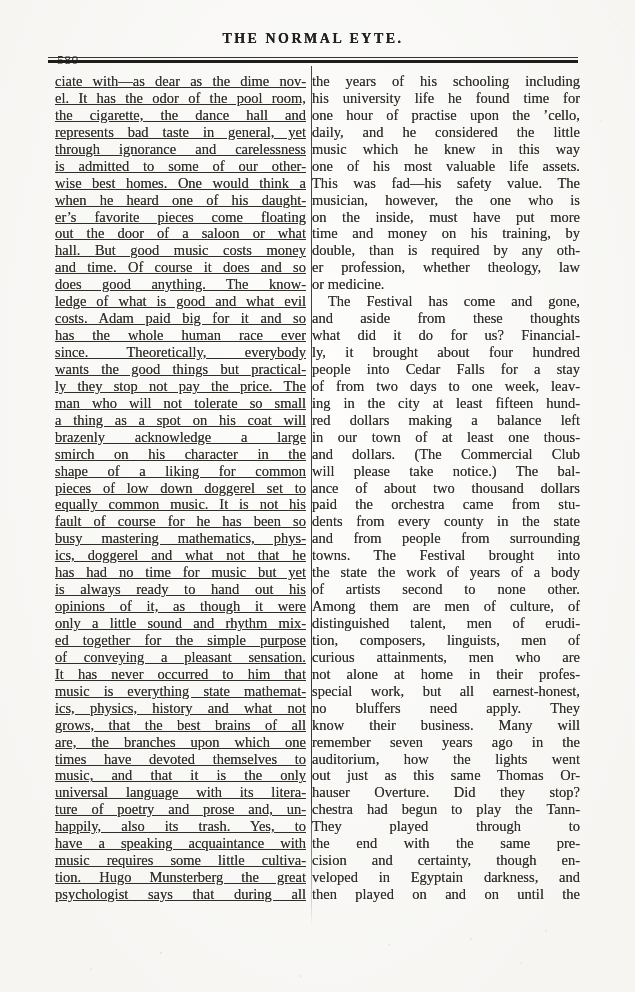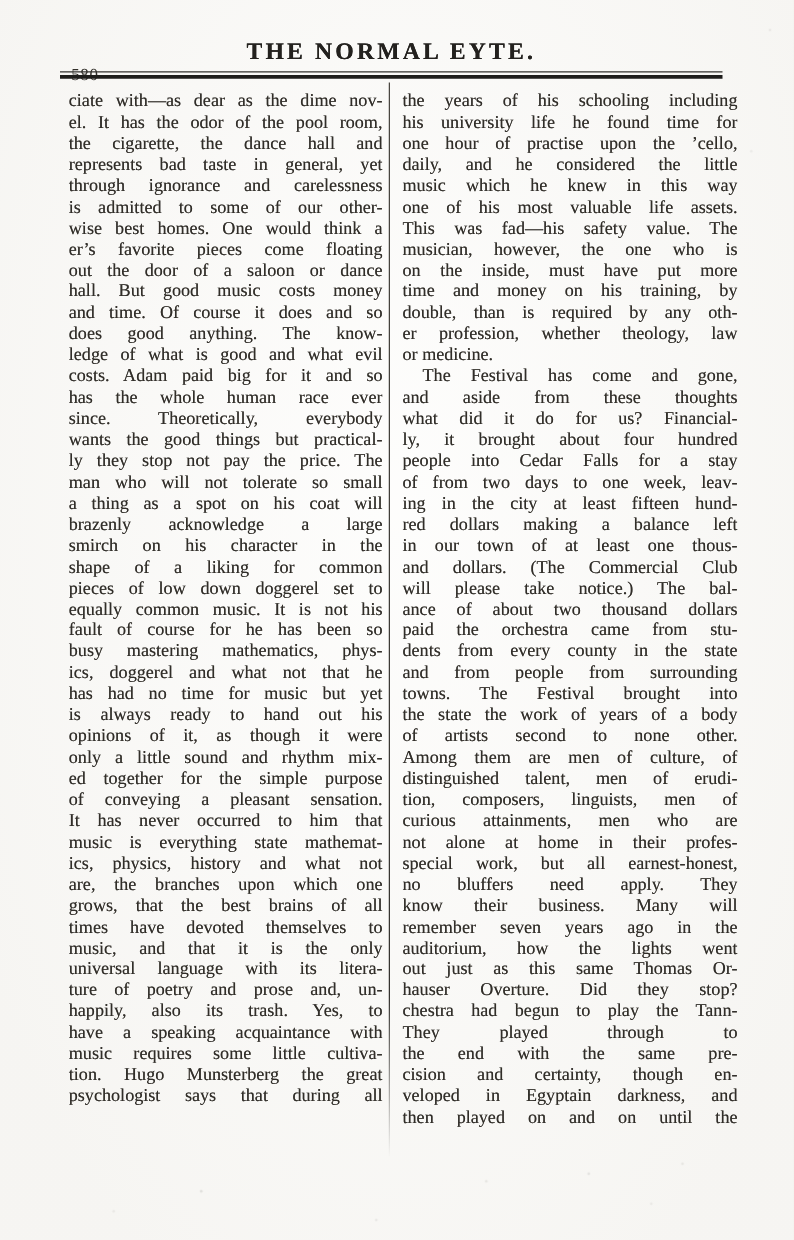--- a/index.html
+++ b/index.html
@@ -26,21 +26,21 @@
     position: absolute;
     left: 57px; top: 52px;
     font-size: 13.5px;
     letter-spacing: .5px;
   }
   .masthead {
     position: absolute;
     left: 48px; top: 31px; width: 530px;
     text-align: center;
     font-weight: 700;
-    font-size: 19px;
+    font-size: 14px;
     letter-spacing: 2.5px;
     color: #23211e;
     text-shadow: 0 0 .4px #23211e;
   }
   .double-rule {
     position: absolute;
     left: 48px; top: 57px; width: 530px;
   }
   .double-rule .thin  { height: 0; border-top: 1.2px solid #35332f; }
   .double-rule .thick { margin-top: 2px; height: 2.6px; background: var(--rule); }
@@ -48,22 +48,22 @@
     position: absolute;
     left: 55px; top: 73px;
     display: flex;
     align-items: flex-start;
   }
   .col {
     font-size: 14.5px;
     line-height: 16.95px;
     text-shadow: 0 0 .35px rgba(49,46,41,.7);
   }
-  .col-left  { width: 251px; }
-  .col-right { width: 268px; margin-left: 10px; }
+  .col-left  { width: 251px; text-decoration: underline; }
+  .col-right { width: 268px; }
   .divider {
     width: 1px; height: 860px;
     margin-left: 5px; margin-top: -7px;
     background: linear-gradient(#4a4741, #35332f 85%, rgba(53,51,47,0));
   }
   .line {
     height: 16.95px;
     white-space: nowrap;
     text-align: justify;
     text-align-last: justify;
@@ -99,22 +99,23 @@
   </div>
   <div class="columns">
     <div class="col col-left" id="col-left">
         <div class="line">ciate with—as dear as the dime nov-</div>
         <div class="line">el. It has the odor of the pool room,</div>
         <div class="line">the cigarette, the dance hall and</div>
         <div class="line">represents bad taste in general, yet</div>
         <div class="line">through ignorance and carelessness</div>
         <div class="line">is admitted to some of our other-</div>
         <div class="line">wise best homes. One would think a</div>
+        <div class="line">when he heard one of his daught-</div>
         <div class="line">er’s favorite pieces come floating</div>
-        <div class="line">out the door of a saloon or dance</div>
+        <div class="line">out the door of a saloon or what</div>
         <div class="line">hall. But good music costs money</div>
         <div class="line">and time. Of course it does and so</div>
         <div class="line">does good anything. The know-</div>
         <div class="line">ledge of what is good and what evil</div>
         <div class="line">costs. Adam paid big for it and so</div>
         <div class="line">has the whole human race ever</div>
         <div class="line">since. Theoretically, everybody</div>
         <div class="line">wants the good things but practical-</div>
         <div class="line">ly they stop not pay the price. The</div>
         <div class="line">man who will not tolerate so small</div>
@@ -129,22 +130,22 @@
         <div class="line">ics, doggerel and what not that he</div>
         <div class="line">has had no time for music but yet</div>
         <div class="line">is always ready to hand out his</div>
         <div class="line">opinions of it, as though it were</div>
         <div class="line">only a little sound and rhythm mix-</div>
         <div class="line">ed together for the simple purpose</div>
         <div class="line">of conveying a pleasant sensation.</div>
         <div class="line">It has never occurred to him that</div>
         <div class="line">music is everything state mathemat-</div>
         <div class="line">ics, physics, history and what not</div>
+        <div class="line">grows, that the best brains of all</div>
         <div class="line">are, the branches upon which one</div>
-        <div class="line">grows, that the best brains of all</div>
         <div class="line">times have devoted themselves to</div>
         <div class="line">music, and that it is the only</div>
         <div class="line">universal language with its litera-</div>
         <div class="line">ture of poetry and prose and, un-</div>
         <div class="line">happily, also its trash. Yes, to</div>
         <div class="line">have a speaking acquaintance with</div>
         <div class="line">music requires some little cultiva-</div>
         <div class="line">tion. Hugo Munsterberg the great</div>
         <div class="line">psychologist says that during all</div>
       </div>

